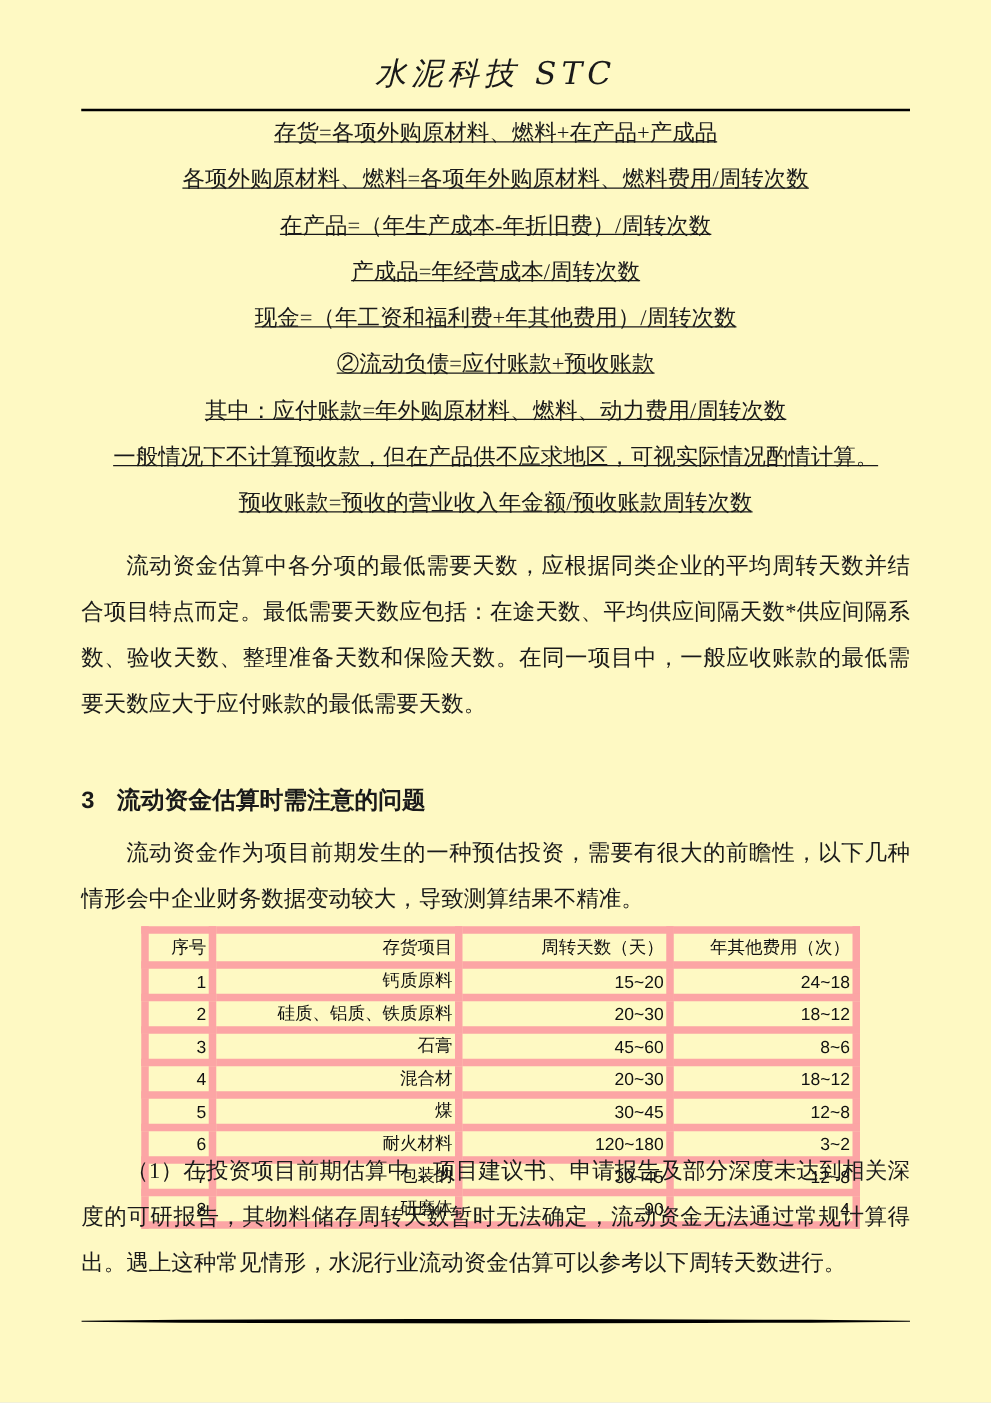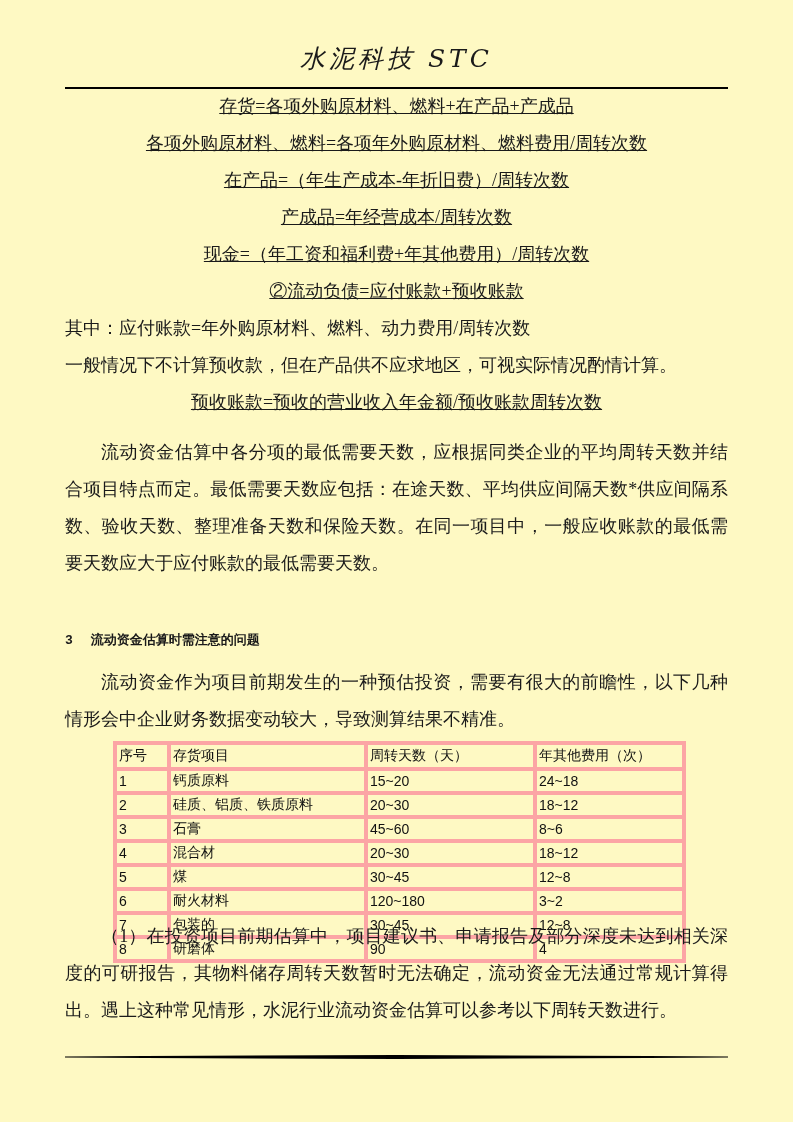--- a/index.html
+++ b/index.html
@@ -22,61 +22,61 @@
     font-style:italic;
     letter-spacing:4px;
     font-family:"DejaVu Serif","Liberation Serif",serif;
   }
   .header-rule { top:87px; height:2px; background:#000; }
 
   
   .formula-block { top:88px; }
   .fline { line-height:37px; font-size:18px; white-space:nowrap; overflow:hidden; }
   .fcenter { text-align:center;text-decoration:underline; }
-  .fleft { text-align:left; }
+  .fleft { text-align:center;text-decoration:underline; }
 
   
   .para {
     margin:0;
     font-size:18px;
     line-height:37px;
     text-align:justify;
     text-indent:2em;
   }
   .p-min-days { top:434px; }
   .p-detail   { top:590px; }
   .p-foresight{ top:664px; }
   .p-early    { top:918px; }
 
   
   .section-heading {
     top:622px;
     margin:0;
-    font-family:Liberation Mono, monospace;
+    font-family:Liberation Sans, sans-serif;
     font-weight:bold;
-    font-size:13px;
+    font-size:19px;
     line-height:37px;
   }
   .section-heading .num { display:inline-block; margin-right:18px; }
 
   
   table.inv {
     position:absolute;
     left:113px; top:741px;
     width:569px;
     border-collapse:collapse;
     table-layout:fixed;
     font-family:"Liberation Sans","DejaVu Sans",sans-serif;
     font-size:14px;
     color:#111;
   }
   table.inv { border:2px solid #000; }
   table.inv th, table.inv td {
-    border:4px solid #fca5a5;
-    text-align:left;
+    border:6px solid #fca5a5;
+    text-align:right;
     vertical-align:middle;
     padding:1px 2px;
     font-weight:normal;
     overflow:hidden;
     white-space:nowrap;
   }
   table.inv th { height:20px; }
   table.inv td { height:16px; }
 
   

